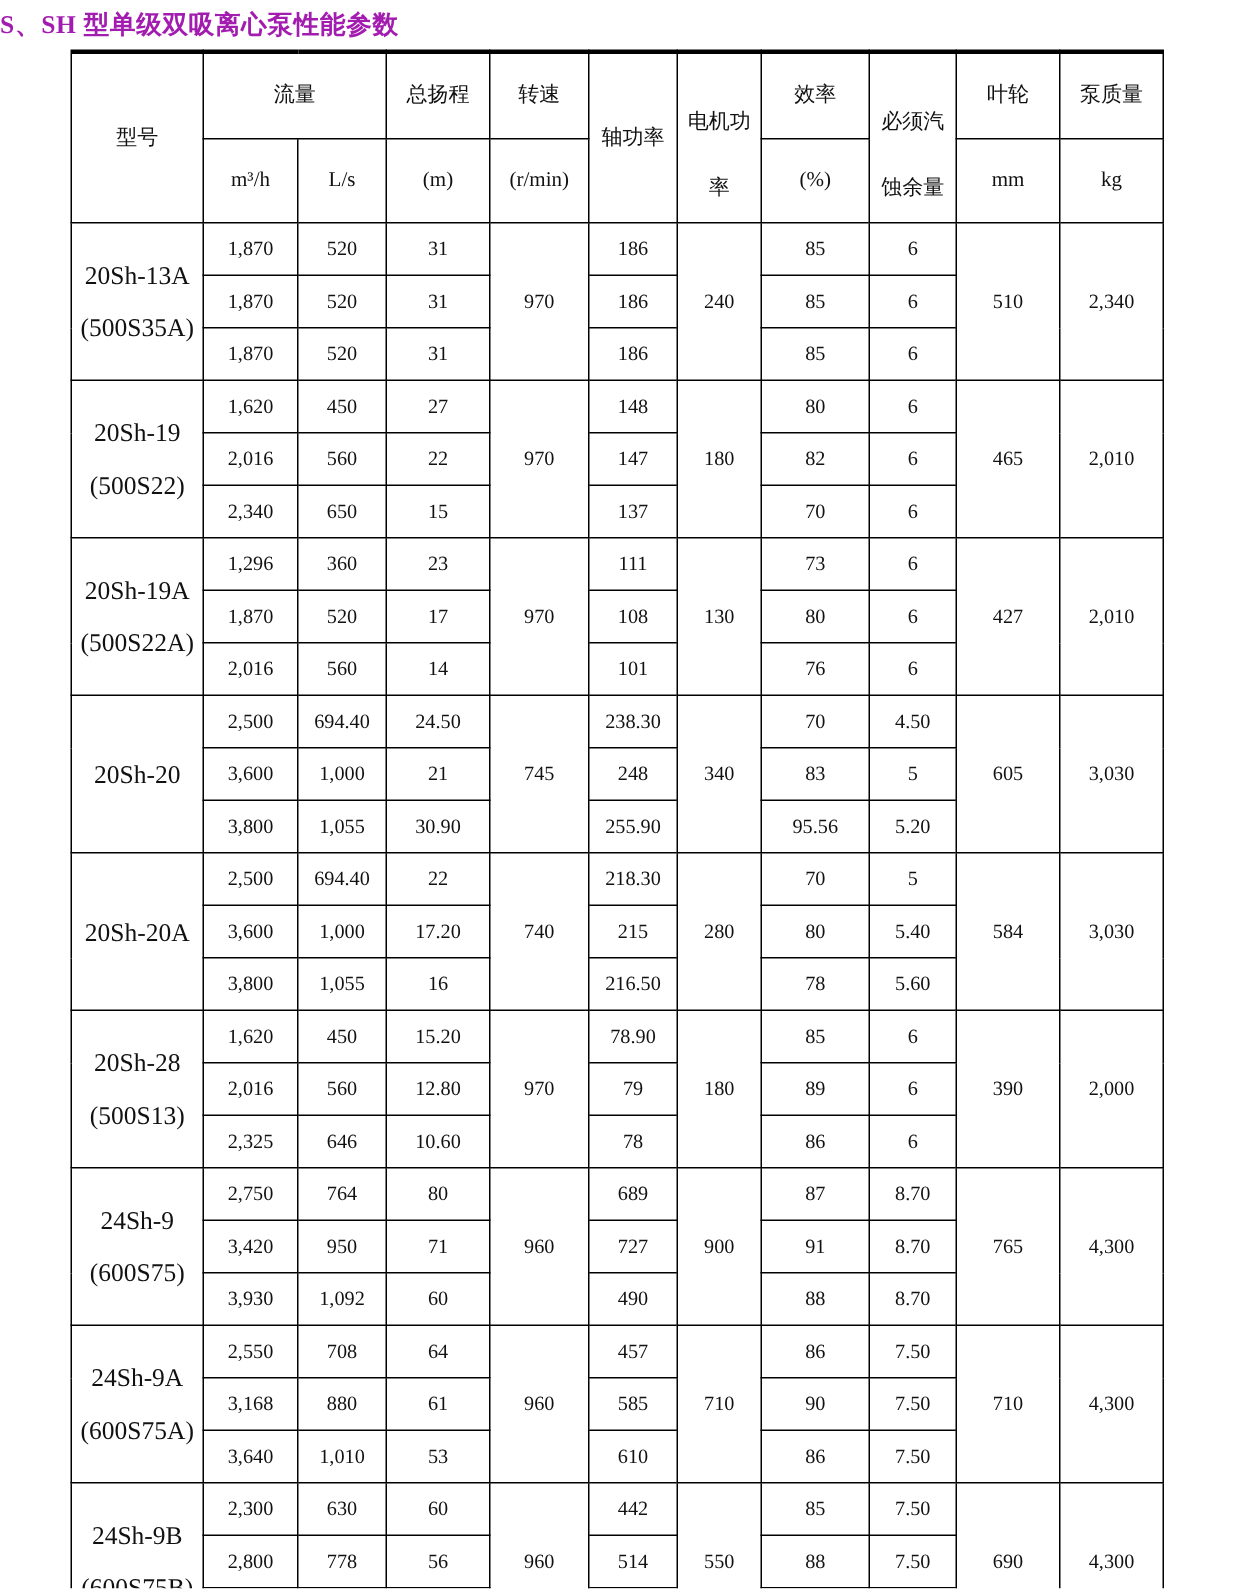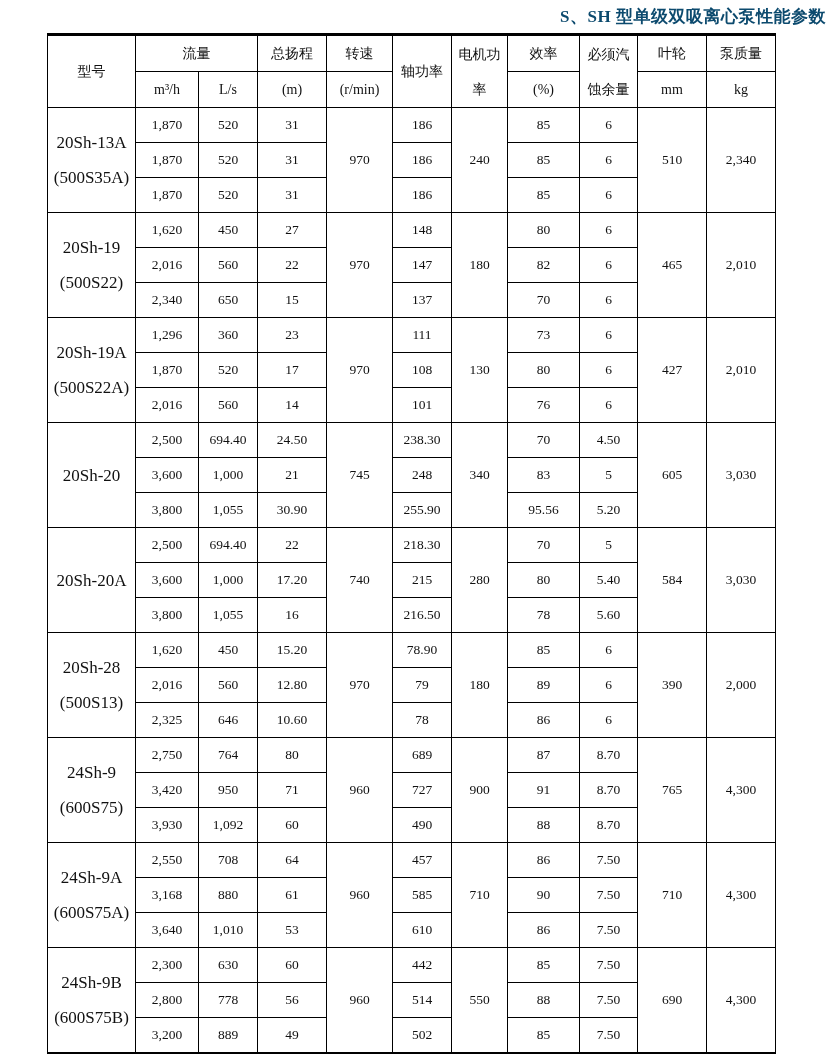--- a/index.html
+++ b/index.html
@@ -11,25 +11,25 @@
     font-family: "Liberation Serif", "DejaVu Serif", serif;
   }
   .page {
     width: 826px;
     height: 1059px;
     background: #fff;
     overflow: hidden;
   }
   .title {
     margin: 5px 0 5px 0;
-    text-align: right;
+    text-align: left;
     font-size: 17px;
     font-weight: bold;
     letter-spacing: 0.5px;
-    color: #0c4a6e;
+    color: #a21caf;
   }
   table.params {
     border-collapse: collapse;
     table-layout: fixed;
     margin-left: 47px;
     width: 728px;
     border-left: 1px solid #000;
     border-right: 1px solid #000;
     border-top: 3px solid #000;
     border-bottom: 2px solid #000;
@@ -48,24 +48,25 @@
   .params tbody tr { height: 35px; }
   .params thead th {
     font-weight: normal;
     font-size: 14px;
     line-height: 35px;
     white-space: normal;
   }
   .params thead th .wrap {
     display: inline-block;
     width: 3em;
-    line-height: 35px;
+    line-height: 44px;
     white-space: normal;
     word-break: break-all;
     vertical-align: middle;
+    margin-top: 24px;
   }
   .model-cell { white-space: normal; }
   .model-line { line-height: 35px; font-size: 17px; }
 </style>
 </head>
 <body>
 
 <div class="page">
   <h1 class="title">S、SH 型单级双吸离心泵性能参数</h1>
 

